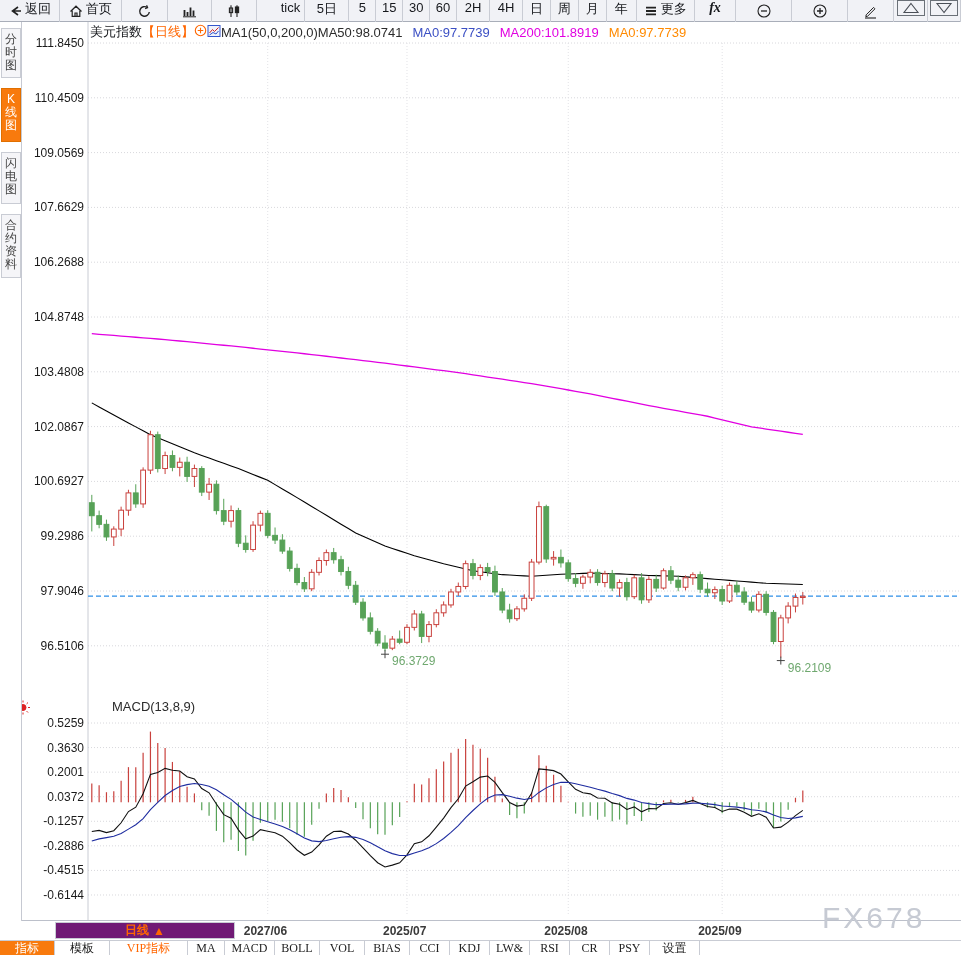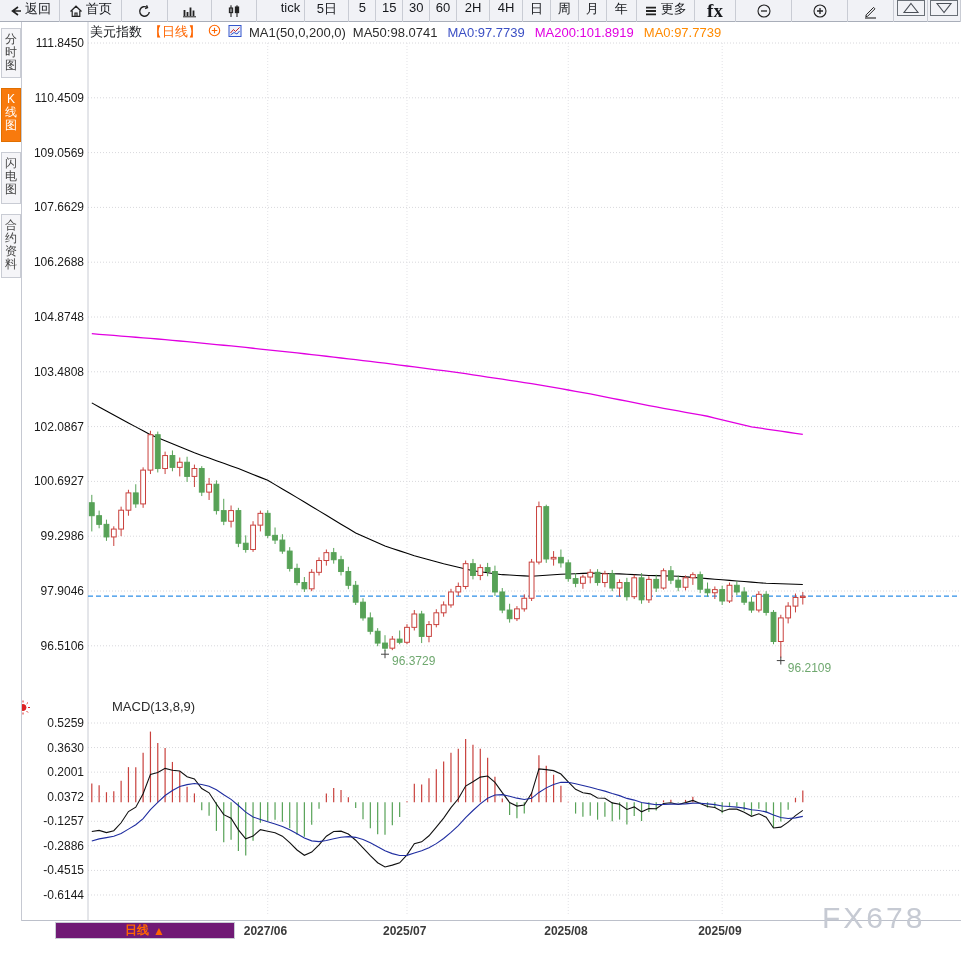--- a/index.html
+++ b/index.html
@@ -6,33 +6,33 @@
   *{box-sizing:border-box;}
   #app{position:relative;width:961px;height:955px;background:#fff;
        font-family:"Liberation Sans","DejaVu Sans",sans-serif;color:#1a1a1a;}
   
   #toolbar{position:absolute;left:0;top:0;width:961px;height:22px;
            display:flex;background:#f1f2f6;border-bottom:1px solid #a9aeb9;z-index:5;}
   .tbtn{height:22px;display:flex;justify-content:center;
         gap:3px;border-right:1px solid #c9ccd4;font-size:13px;color:#16181c;
         white-space:nowrap;cursor:default;}
   .tbtn .ticon{display:flex;align-items:center;}
-  .tb-fx{font-family:"Liberation Serif",serif;font-weight:bold;font-size:19px;}
+  .tb-fx{font-family:"Liberation Serif",serif;font-style:italic;font-weight:bold;font-size:14px;}
   .boxedtri{border:1px solid #6a7077;padding:0 3px;height:16px;display:flex;align-items:center;background:#f1f2f6;}
   
   #sidebar{position:absolute;left:0;top:22px;width:22px;height:899px;
            background:#fff;border-right:1px solid #c6c9d2;z-index:4;}
   .side-item{width:20px;margin:0 0 10px 1px;padding:4px 0;border:1px solid #c9ccd4;
              background:#f5f5f8;color:#444;font-size:12px;line-height:13px;
              display:flex;flex-direction:column;align-items:center;cursor:default;}
   .side-item.first{margin-top:6px;}
   .side-item.active{background:#f87a0d;border-color:#e06f00;color:#fff;}
   
   #kline-header{position:absolute;left:90px;top:24px;height:16px;display:flex;
-                align-items:center;gap:7px;font-size:13px;z-index:3;white-space:nowrap;}
+                align-items:center;font-size:13px;z-index:3;white-space:nowrap;}
   #kline-header .sym{color:#16181c;}
   #kline-header .ptag{color:#ff6600;}
   #macd-header{position:absolute;left:0;top:699px;height:17px;z-index:3;font-size:13px;}
   #macd-sun{position:absolute;left:14px;top:0px;}
   #macd-texts{position:absolute;left:112px;top:0;display:flex;gap:14px;white-space:nowrap;}
   
   #xaxis-row{position:absolute;left:0;top:920px;width:961px;height:20px;background:#fff;
              border-top:1px solid #bcc0ca;z-index:3;}
   #period-box{position:absolute;left:55px;top:1px;width:180px;height:17px;border:1px solid #c9ccd4;
               display:flex;align-items:center;justify-content:center;gap:4px;
@@ -602,14 +602,31 @@
       <span>▲</span>
     </div>
     <div id="month-labels">
         <div class="month-label" style="left: 243.72px;">2027/06</div>
         <div class="month-label" style="left: 382.99px;">2025/07</div>
         <div class="month-label" style="left: 544.25px;">2025/08</div>
         <div class="month-label" style="left: 698.18px;">2025/09</div>
       </div>
   </div>
 
+  <div id="bottom-tabs">
+      <div class="btab active" style="width: 55px;">指标</div>
+      <div class="btab" style="width: 55px;">模板</div>
+      <div class="btab vip" style="width: 78px;">VIP指标</div>
+      <div class="btab" style="width: 37px;">MA</div>
+      <div class="btab" style="width: 50px;">MACD</div>
+      <div class="btab" style="width: 45px;">BOLL</div>
+      <div class="btab" style="width: 45px;">VOL</div>
+      <div class="btab" style="width: 45px;">BIAS</div>
+      <div class="btab" style="width: 40px;">CCI</div>
+      <div class="btab" style="width: 40px;">KDJ</div>
+      <div class="btab" style="width: 40px;">LW&amp;</div>
+      <div class="btab" style="width: 40px;">RSI</div>
+      <div class="btab" style="width: 40px;">CR</div>
+      <div class="btab" style="width: 40px;">PSY</div>
+      <div class="btab" style="width: 50px;">设置</div>
+    </div>
   <div id="watermark">FX678</div>
 </div>
 
 </body></html>

